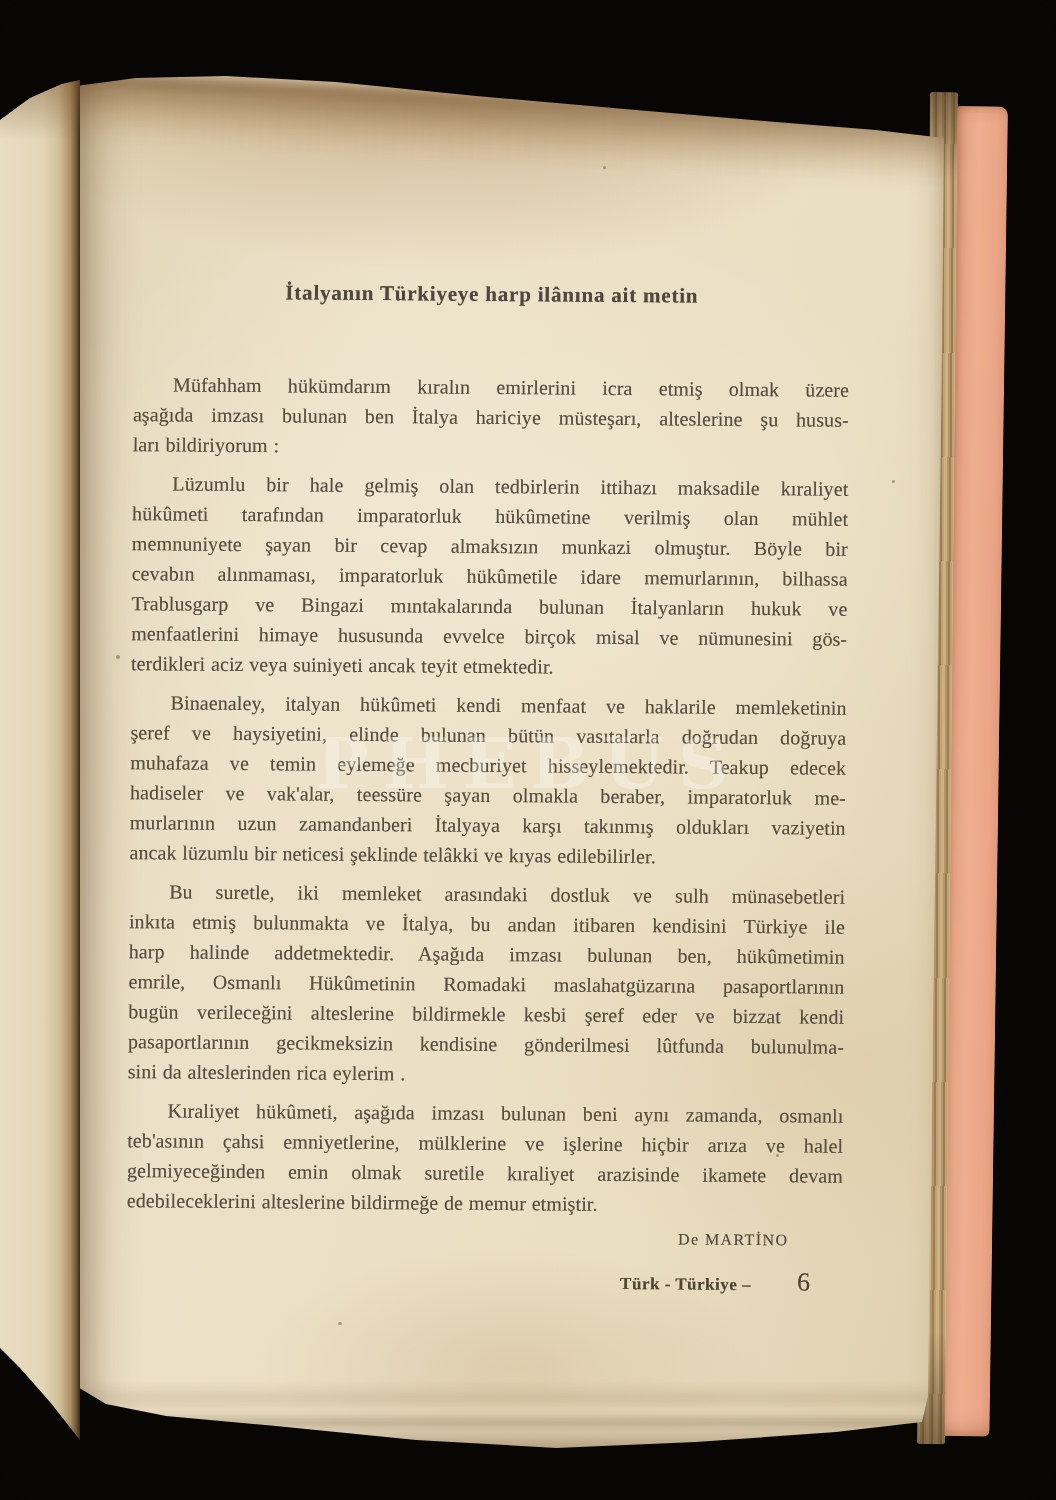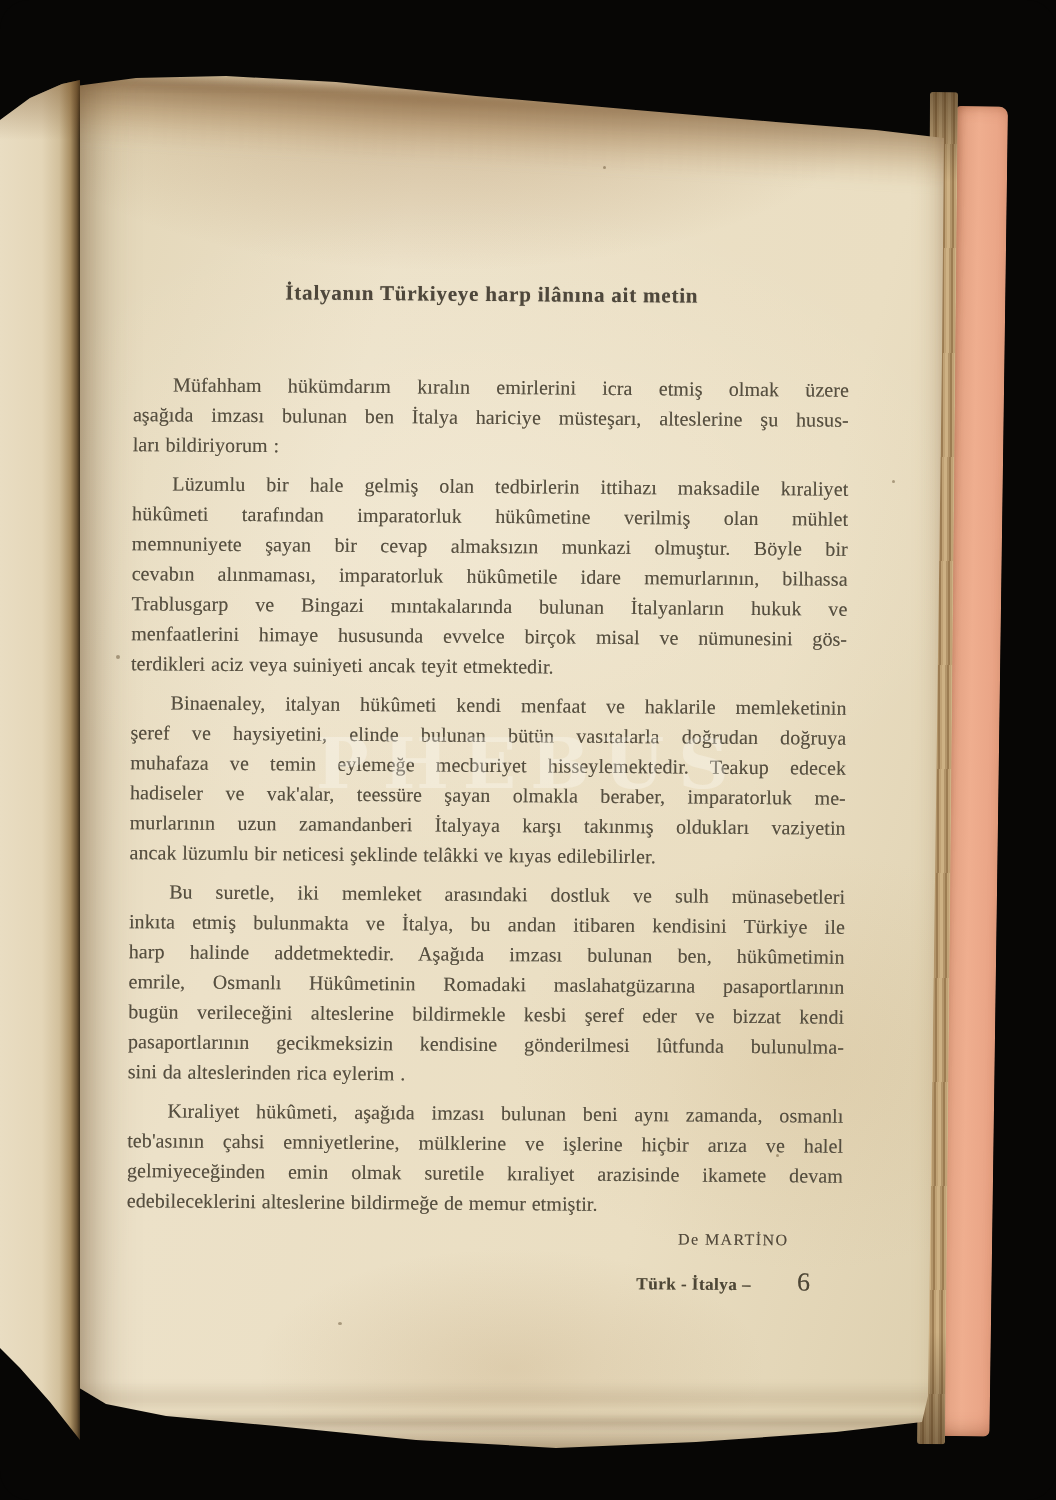--- a/index.html
+++ b/index.html
@@ -171,21 +171,21 @@
           </div>
           <div class="para">
             <div class="line first">Kıraliyet hükûmeti, aşağıda imzası bulunan beni aynı zamanda, osmanlı</div>
             <div class="line">teb'asının çahsi emniyetlerine, mülklerine ve işlerine hiçbir arıza ve halel</div>
             <div class="line">gelmiyeceğinden emin olmak suretile kıraliyet arazisinde ikamete devam</div>
             <div class="line last">edebileceklerini alteslerine bildirmeğe de memur etmiştir.</div>
           </div>
         </div>
       <div class="signature">De MARTİNO</div>
       <div class="footer-row">
-        <span class="footer-label">Türk - İtalya  –</span>
+        <span class="footer-label">Türk - Türkiye  –</span>
         <span class="footer-num">6</span>
       </div>
     </div>
 
     <div class="watermark">PHEBUS</div>
     <div class="page-shading"></div>
   </div>
 
   <div class="left-page"></div>
 

